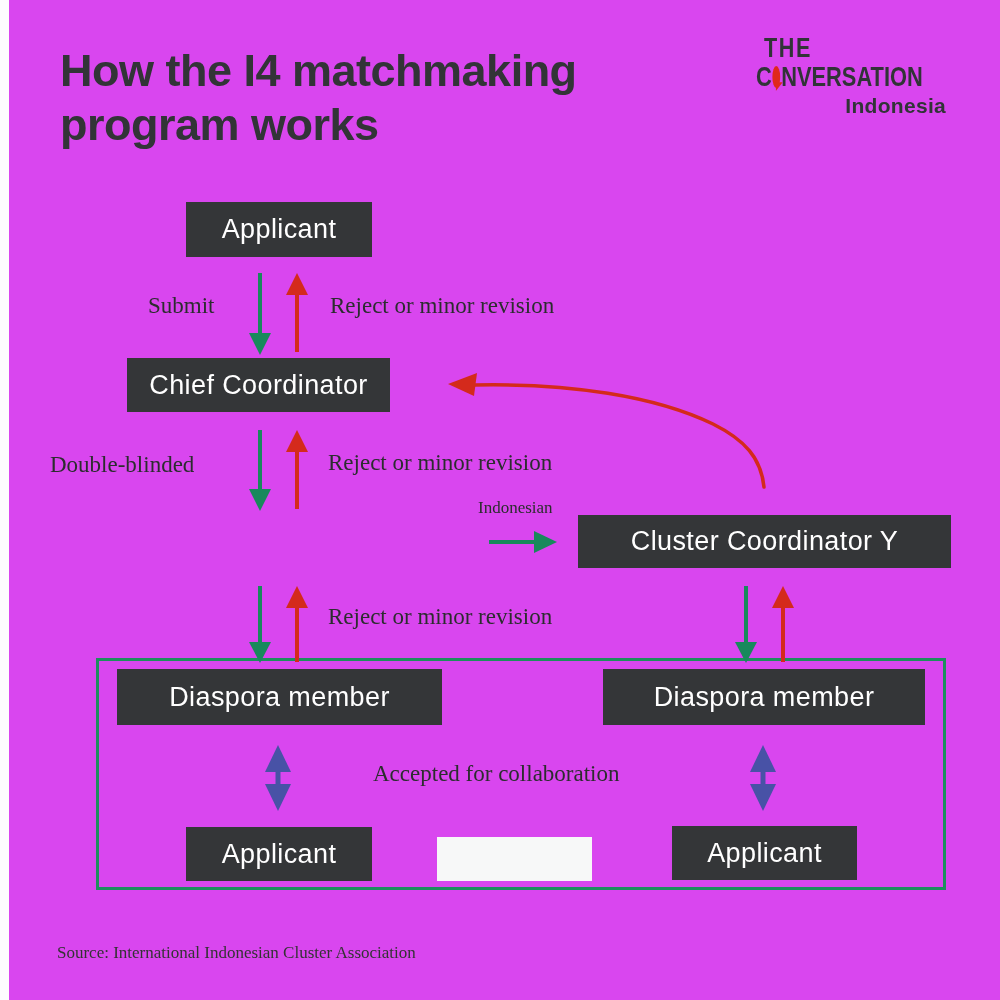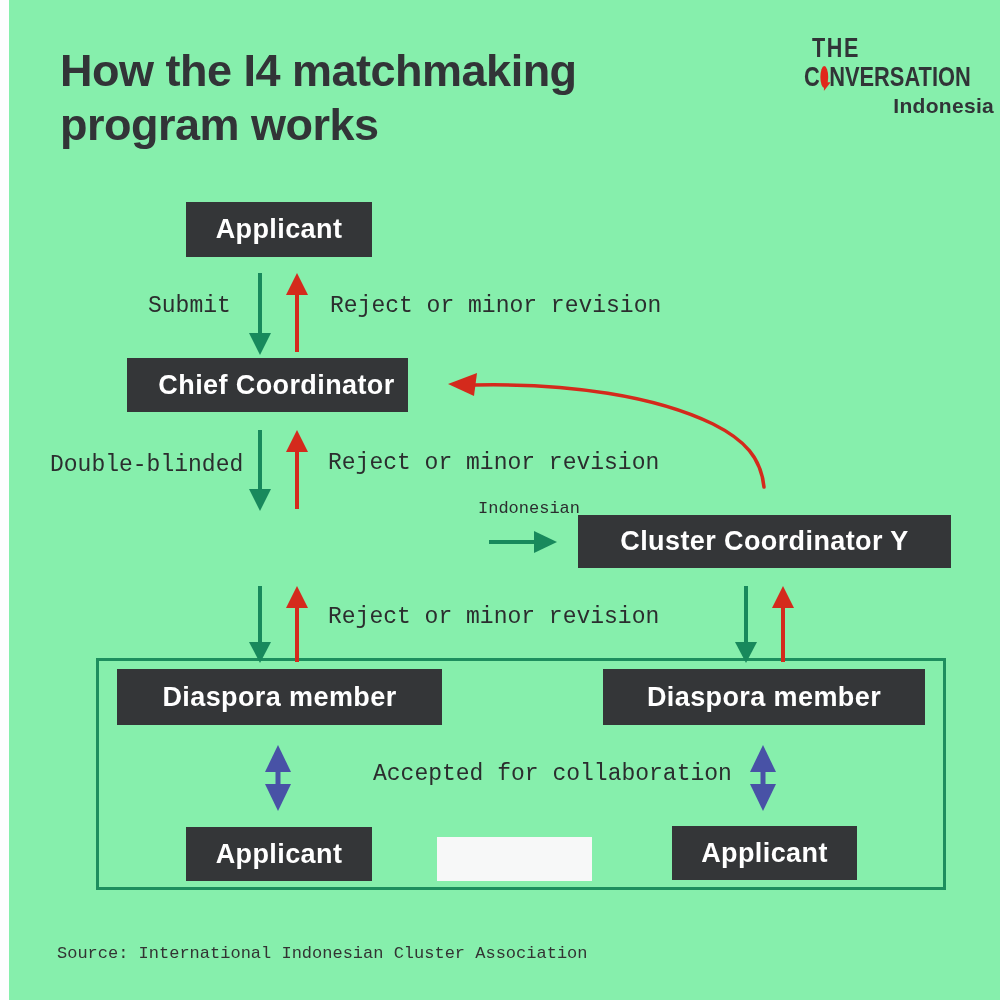--- a/index.html
+++ b/index.html
@@ -1,58 +1,58 @@
 <!DOCTYPE html>
 <html><head>
 <meta charset="utf-8">
 <style>
   html,body{margin:0;padding:0;background:#dfe1e3;}
   .canvas{
     position:relative;width:1000px;height:1000px;overflow:hidden;
-    background:#86efac;font-family:"Liberation Sans",sans-serif;
+    background:#d946ef;font-family:"Liberation Sans",sans-serif;
   }
   .left-strip{position:absolute;left:0;top:0;width:9px;height:1000px;background:#fdfdfe;}
 
   
   .title{position:absolute;left:60px;top:44px;color:#323437;font-weight:800;
          font-size:45px;line-height:1.2;letter-spacing:-0.5px;}
 
   
-  .logo{position:absolute;left:756px;top:36px;width:190px;color:#313437;margin-left:48px;}
+  .logo{position:absolute;left:756px;top:36px;width:190px;color:#313437;}
   .logo-the{font-size:27px;font-weight:800;letter-spacing:2px;margin-left:8px;
             line-height:0.95;transform:scaleX(0.8);transform-origin:left top;}
   .logo-conv{font-size:28px;font-weight:800;line-height:1.05;white-space:nowrap;
              display:flex;align-items:center;transform:scaleX(0.78);transform-origin:left top;}
   .bubble-o{display:inline-block;box-sizing:border-box;width:22px;height:22px;
             border:5px solid #e0281c;border-radius:50%;background:#fff;
             position:relative;margin:0 1px;top:1px;}
   .bubble-o::after{content:"";position:absolute;left:-1px;bottom:-8px;width:9px;height:9px;
             background:#e0281c;clip-path:polygon(0 0,100% 0,0 100%);}
   .logo-region{font-size:21px;font-weight:600;text-align:right;margin-top:3px;letter-spacing:0.3px;}
 
   
-  .node{position:absolute;background:#343638;color:#ffffff;font-weight:700;
+  .node{position:absolute;background:#343638;color:#ffffff;font-weight:400;
         display:flex;align-items:center;justify-content:center;
         font-size:27px;letter-spacing:0.4px;white-space:nowrap;text-align:right;}
   #node-applicant-top{left:186px;top:202px;width:186px;height:55px;}
-  #node-chief{left:127px;top:358px;width:263px;height:54px;padding-left:18px;}
+  #node-chief{left:127px;top:358px;width:263px;height:54px;}
   #node-cluster-x{left:93px;top:516px;width:372px;height:52px;}
   #node-cluster-y{left:578px;top:515px;width:373px;height:53px;}
   #node-diaspora-left{left:117px;top:669px;width:325px;height:56px;}
   #node-diaspora-right{left:603px;top:669px;width:322px;height:56px;}
   #node-applicant-bl{left:186px;top:827px;width:186px;height:54px;}
   #node-applicant-br{left:672px;top:826px;width:185px;height:54px;}
 
   
   .collab-box{position:absolute;left:96px;top:658px;width:844px;height:226px;
               border:3px solid #1d8e5e;background:transparent;}
   .blank-patch{position:absolute;left:437px;top:837px;width:155px;height:44px;background:#f7f8f8;}
 
   
-  .lbl{position:absolute;font-family:Liberation Mono, monospace;color:#2b2d2e;
+  .lbl{position:absolute;font-family:Liberation Serif, serif;color:#2b2d2e;
        font-size:23px;white-space:nowrap;transform:translateY(-50%);}
   #lbl-submit{left:148px;top:306px;}
   #lbl-reject1{left:330px;top:306px;}
   #lbl-double-blinded{left:50px;top:465px;}
   #lbl-reject2{left:328px;top:463px;}
   #lbl-recommend{left:478px;top:508px;font-size:17px;}
   #lbl-reject3{left:328px;top:617px;}
   #lbl-accepted{left:373px;top:774px;}
   #lbl-source{left:57px;top:953px;font-size:17px;color:#333;}
 

